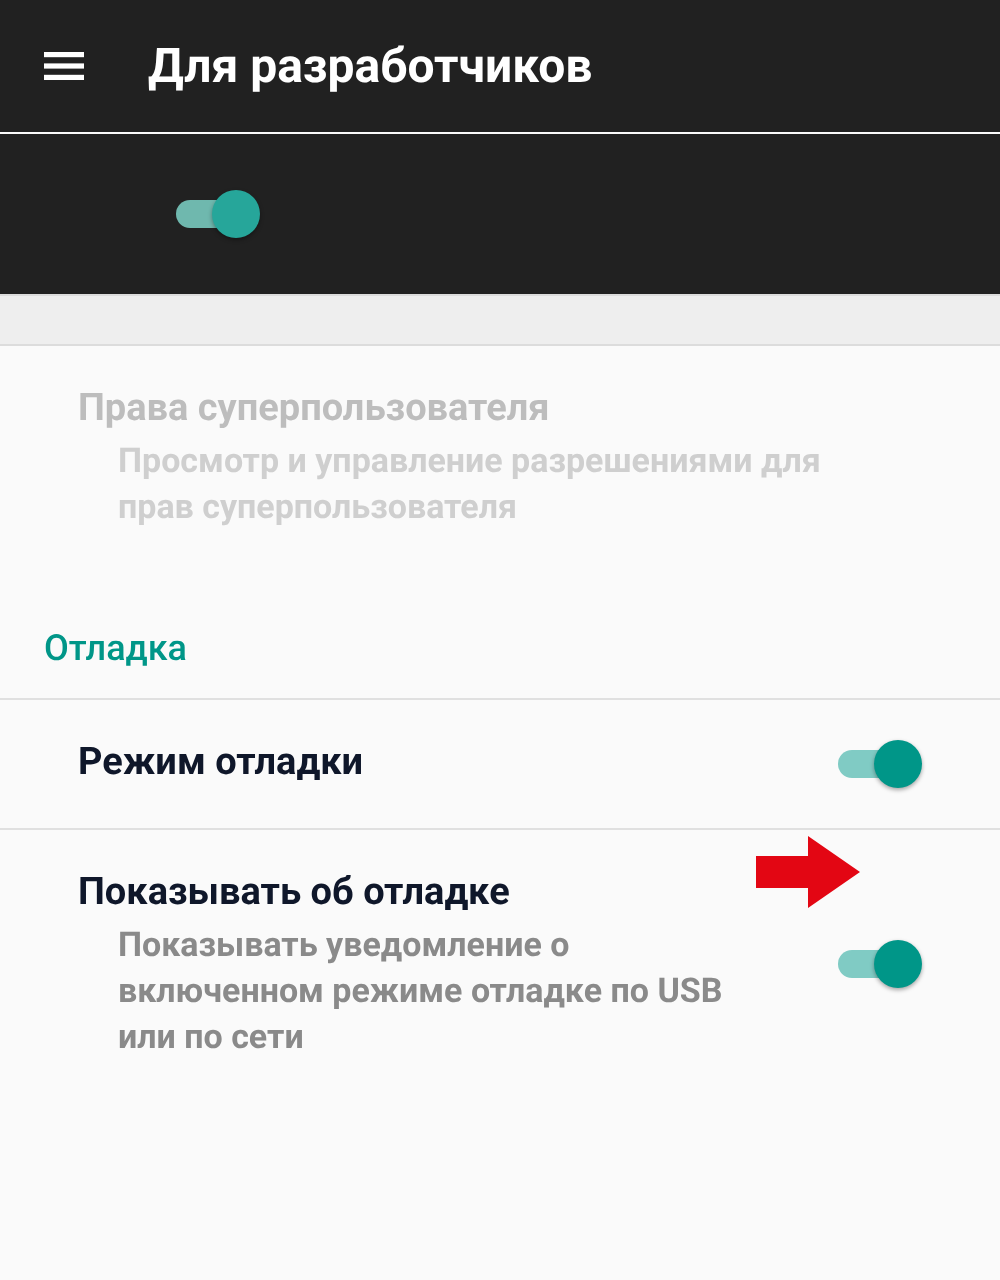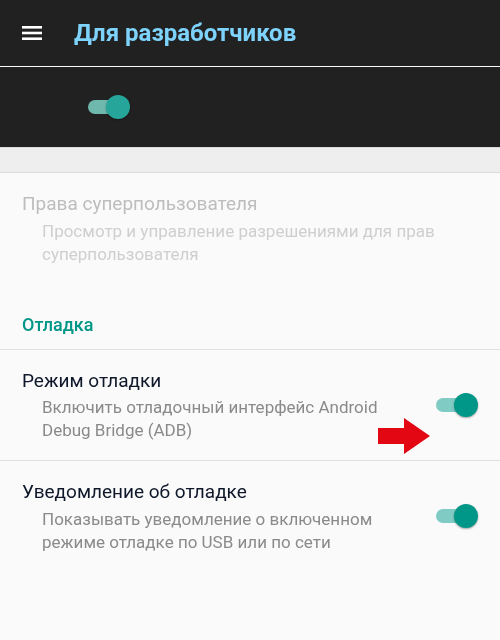--- a/index.html
+++ b/index.html
@@ -7,21 +7,21 @@
       width: 500px;
       height: 640px;
       font-family: Roboto, "Helvetica Neue", Arial, sans-serif;
       background: #fafafa;
       overflow: hidden;
       position: relative;
     }
     .appbar {
       height: 66px;
       background: #212121;
-      color: #7dd3fc;
+      color: #ffffff;
       display: flex;
       align-items: center;
       padding: 0 14px;
     }
     .menu-btn {
       width: 36px;
       height: 36px;
       display: flex;
       align-items: center;
       justify-content: center;
@@ -49,26 +49,27 @@
     .gap {
       height: 26px;
       background: #eeeeee;
       border-top: 1px solid #dcdcdc;
       border-bottom: 1px solid #dcdcdc;
     }
     .list {
       background: #fafafa;
     }
     .item {
-      padding: 18px 22px;
+      padding: 18px 39px;
       background: #fafafa;
       display: flex;
       align-items: center;
       justify-content: flex-end;
       position: relative;
+      font-weight: bold;
     }
     .item-text {
       flex: 1;
       padding-right: 40px;
     }
     .item-title {
       font-size: 19px;
       color: #0f172a;
       line-height: 1.35;
       margin-bottom: 3px;
@@ -155,33 +156,32 @@
     </div>
   </div>
 
   <div class="section-header">Отладка</div>
 
   <div class="divider"></div>
 
   <div class="item">
     <div class="item-text">
       <div class="item-title">Режим отладки</div>
-      <div class="item-sub">Включить отладочный интерфейс Android Debug Bridge (ADB)</div>
     </div>
     <div class="toggle on">
       <div class="toggle-track"></div>
       <div class="toggle-thumb"></div>
     </div>
   </div>
 
   <div class="divider"></div>
 
   <div class="item">
     <div class="item-text">
-      <div class="item-title">Уведомление об отладке</div>
+      <div class="item-title">Показывать об отладке</div>
       <div class="item-sub">Показывать уведомление о включенном режиме отладке по USB или по сети</div>
     </div>
     <div class="toggle on">
       <div class="toggle-track"></div>
       <div class="toggle-thumb"></div>
     </div>
   </div>
 
 </div>
 

